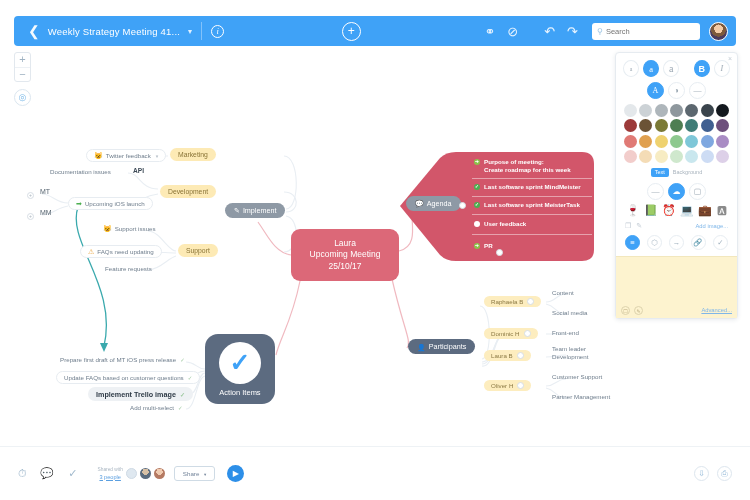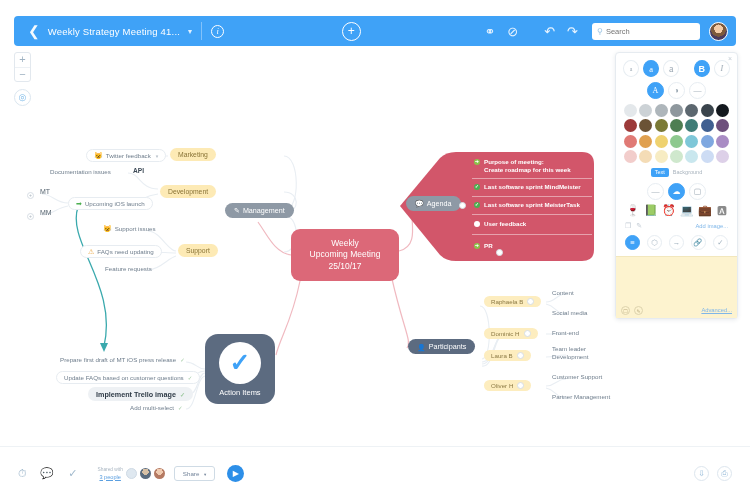--- a/index.html
+++ b/index.html
@@ -233,29 +233,29 @@
 
       <path d="M546,256 C556,256 556,248 566,248" stroke="#e9eef3" stroke-width="1.1" fill="none"></path>
       <path d="M546,258 C556,260 556,268 566,268" stroke="#e9eef3" stroke-width="1.1" fill="none"></path>
       <path d="M546,288 C556,288 556,288 566,288" stroke="#e9eef3" stroke-width="1.1" fill="none"></path>
       <path d="M546,311 C556,311 556,309 566,309" stroke="#e9eef3" stroke-width="1.1" fill="none"></path>
       <path d="M546,340 C556,340 556,333 566,333" stroke="#e9eef3" stroke-width="1.1" fill="none"></path>
       <path d="M546,342 C556,344 556,352 566,352" stroke="#e9eef3" stroke-width="1.1" fill="none"></path>
     </svg>
 
     <div class="center-node">
-      <span>Weekly</span>
+      <span>Laura</span>
       <span>Upcoming Meeting</span>
       <span>25/10/17</span>
     </div>
 
     <div class="node" style="left:225px; top:157px;">
       <div class="cap-gray">
         <span class="n-ico">✎</span>
-        <span>Management</span>
+        <span>Implement</span>
       </div>
     </div>
 
     <div class="node" style="left:170px; top:102px;">
       <div class="cap-yellow">Marketing</div>
     </div>
     <div class="node" style="left:86px; top:103px;">
       <div class="cap-white">
         <span class="n-ico">😺</span>
         <span>Twitter feedback</span>

